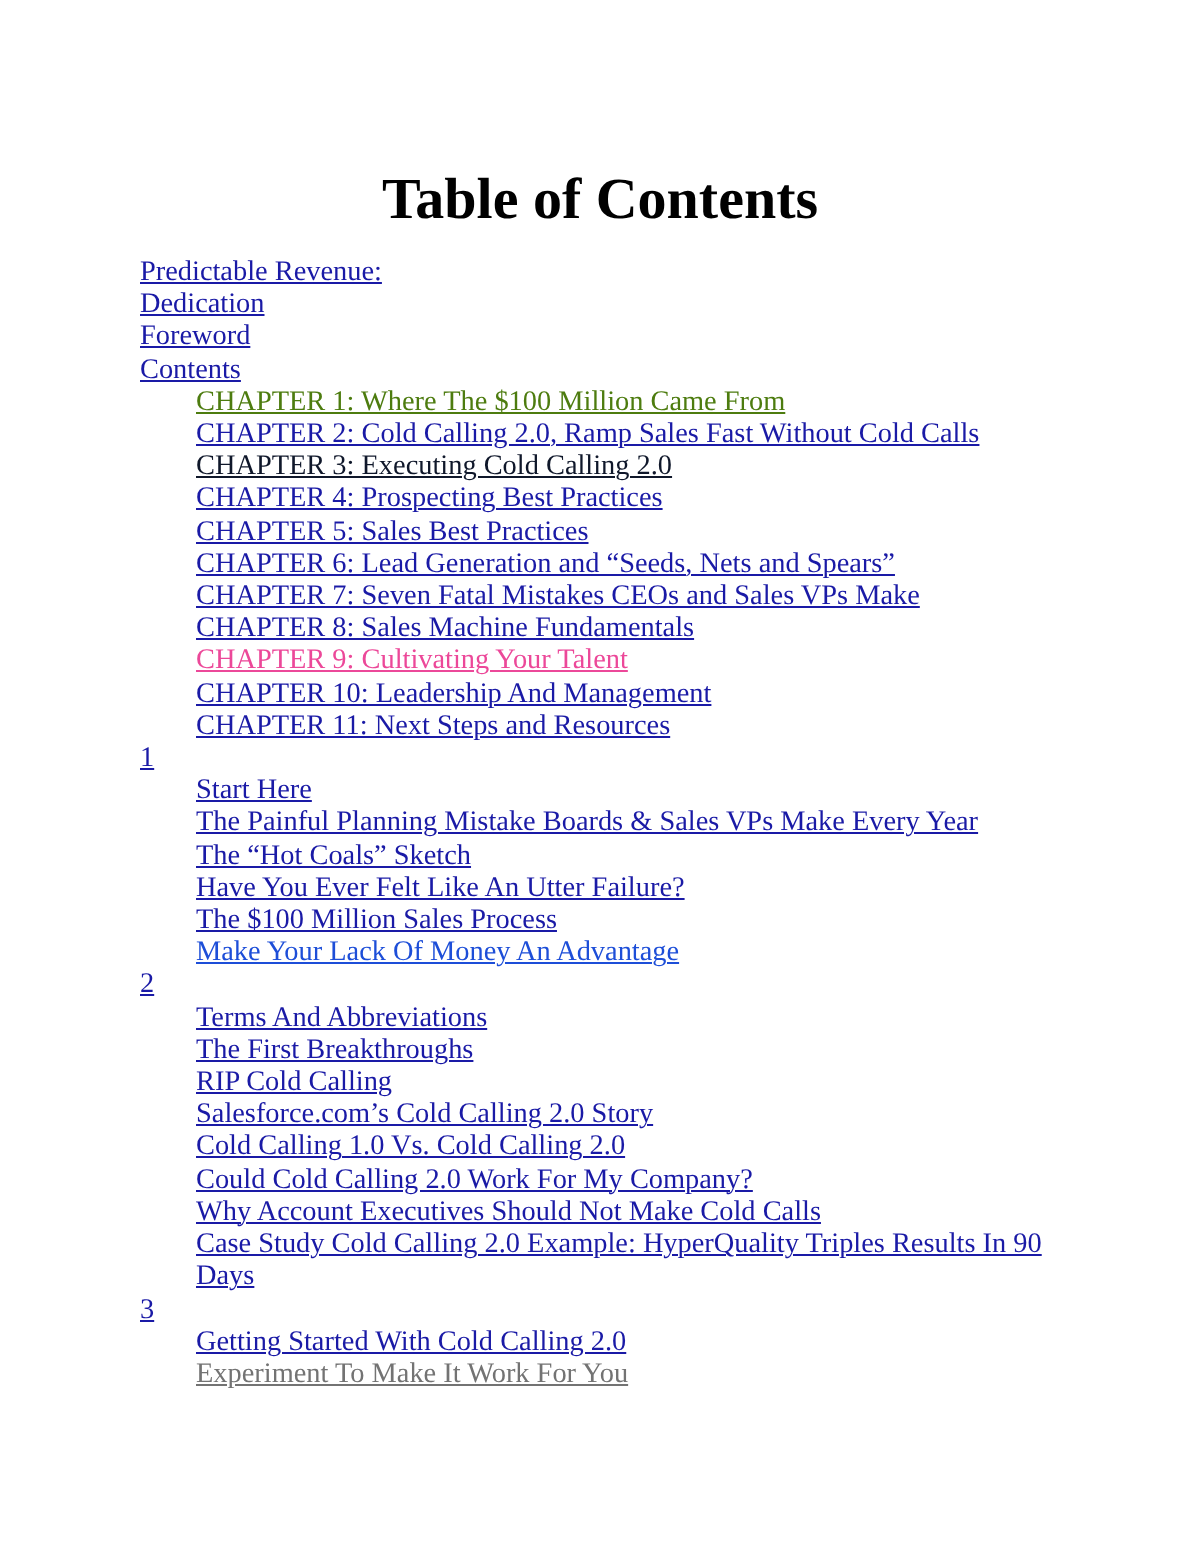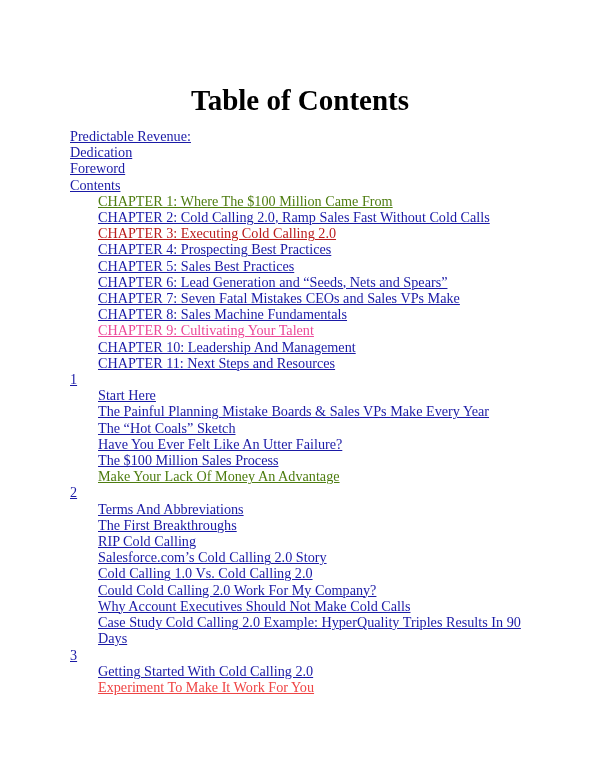--- a/index.html
+++ b/index.html
@@ -62,42 +62,42 @@
 
 <div class="page">
   <h1 class="title">Table of Contents</h1>
   <nav class="toc">
       <div class="lvl1"><a href="#" style="color: rgb(26, 26, 166);">Predictable Revenue:</a></div>
       <div class="lvl1"><a href="#" style="color: rgb(26, 26, 166);">Dedication</a></div>
       <div class="lvl1"><a href="#" style="color: rgb(26, 26, 166);">Foreword</a></div>
       <div class="lvl1"><a href="#" style="color: rgb(26, 26, 166);">Contents</a></div>
       <div class="lvl2"><a href="#" style="color: #4d7c0f;">CHAPTER 1: Where The $100 Million Came From</a></div>
       <div class="lvl2"><a href="#" style="color: rgb(26, 26, 166);">CHAPTER 2: Cold Calling 2.0, Ramp Sales Fast Without Cold Calls</a></div>
-      <div class="lvl2"><a href="#" style="color: #b91c1c;">CHAPTER 3: Executing Cold Calling 2.0</a></div>
+      <div class="lvl2"><a href="#" style="color: #0f172a;">CHAPTER 3: Executing Cold Calling 2.0</a></div>
       <div class="lvl2"><a href="#" style="color: rgb(26, 26, 166);">CHAPTER 4: Prospecting Best Practices</a></div>
       <div class="lvl2"><a href="#" style="color: rgb(26, 26, 166);">CHAPTER 5: Sales Best Practices</a></div>
       <div class="lvl2"><a href="#" style="color: rgb(26, 26, 166);">CHAPTER 6: Lead Generation and “Seeds, Nets and Spears”</a></div>
       <div class="lvl2"><a href="#" style="color: rgb(26, 26, 166);">CHAPTER 7: Seven Fatal Mistakes CEOs and Sales VPs Make</a></div>
       <div class="lvl2"><a href="#" style="color: rgb(26, 26, 166);">CHAPTER 8: Sales Machine Fundamentals</a></div>
       <div class="lvl2"><a href="#" style="color: #ec4899;">CHAPTER 9: Cultivating Your Talent</a></div>
       <div class="lvl2"><a href="#" style="color: rgb(26, 26, 166);">CHAPTER 10: Leadership And Management</a></div>
       <div class="lvl2"><a href="#" style="color: rgb(26, 26, 166);">CHAPTER 11: Next Steps and Resources</a></div>
       <div class="lvl1"><a href="#" style="color: rgb(26, 26, 166);">1</a></div>
       <div class="lvl2"><a href="#" style="color: rgb(26, 26, 166);">Start Here</a></div>
       <div class="lvl2"><a href="#" style="color: rgb(26, 26, 166);">The Painful Planning Mistake Boards &amp; Sales VPs Make Every Year</a></div>
       <div class="lvl2"><a href="#" style="color: rgb(26, 26, 166);">The “Hot Coals” Sketch</a></div>
       <div class="lvl2"><a href="#" style="color: rgb(26, 26, 166);">Have You Ever Felt Like An Utter Failure?</a></div>
       <div class="lvl2"><a href="#" style="color: rgb(26, 26, 166);">The $100 Million Sales Process</a></div>
-      <div class="lvl2"><a href="#" style="color: #4d7c0f;">Make Your Lack Of Money An Advantage</a></div>
+      <div class="lvl2"><a href="#" style="color: #1d4ed8;">Make Your Lack Of Money An Advantage</a></div>
       <div class="lvl1"><a href="#" style="color: rgb(26, 26, 166);">2</a></div>
       <div class="lvl2"><a href="#" style="color: rgb(26, 26, 166);">Terms And Abbreviations</a></div>
       <div class="lvl2"><a href="#" style="color: rgb(26, 26, 166);">The First Breakthroughs</a></div>
       <div class="lvl2"><a href="#" style="color: rgb(26, 26, 166);">RIP Cold Calling</a></div>
       <div class="lvl2"><a href="#" style="color: rgb(26, 26, 166);">Salesforce.com’s Cold Calling 2.0 Story</a></div>
       <div class="lvl2"><a href="#" style="color: rgb(26, 26, 166);">Cold Calling 1.0 Vs. Cold Calling 2.0</a></div>
       <div class="lvl2"><a href="#" style="color: rgb(26, 26, 166);">Could Cold Calling 2.0 Work For My Company?</a></div>
       <div class="lvl2"><a href="#" style="color: rgb(26, 26, 166);">Why Account Executives Should Not Make Cold Calls</a></div>
       <div class="lvl2"><a href="#" style="color: rgb(26, 26, 166);">Case Study Cold Calling 2.0 Example: HyperQuality Triples Results In 90 Days</a></div>
       <div class="lvl1"><a href="#" style="color: rgb(26, 26, 166);">3</a></div>
       <div class="lvl2"><a href="#" style="color: rgb(26, 26, 166);">Getting Started With Cold Calling 2.0</a></div>
-      <div class="lvl2"><a href="#" style="color: #ef4444; text-decoration: underline;">Experiment To Make It Work For You</a></div>
+      <div class="lvl2"><a href="#" style="color: #737373; text-decoration: underline;">Experiment To Make It Work For You</a></div>
     </nav>
 </div>
 
 </body></html>

